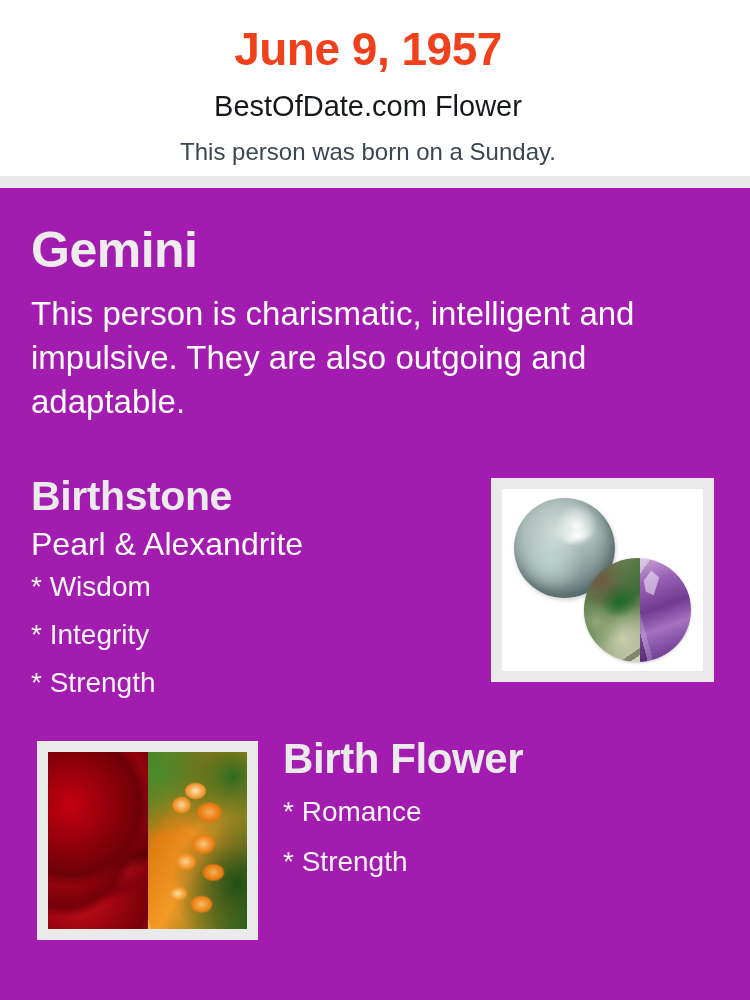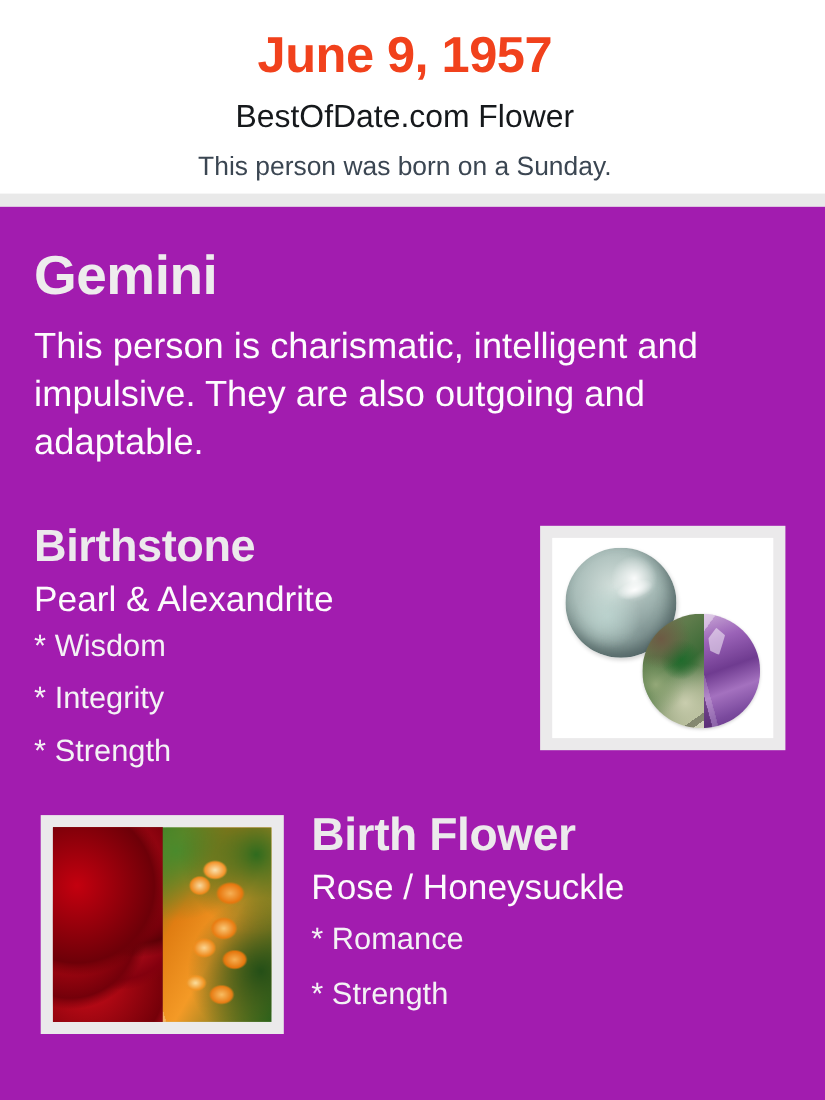--- a/index.html
+++ b/index.html
@@ -225,21 +225,20 @@
 
     <div class="frame" id="flower-frame">
       <div class="frame-inner">
         <div class="flower-half roses"></div>
         <div class="flower-half honeysuckle"></div>
       </div>
     </div>
 
     <div class="flower-text">
       <div class="sec-title" id="flower-title">Birth Flower</div>
-      <div class="sec-sub" id="flower-sub">Rose / Honeysuckle</div>
       <ul class="attr-list">
         <li>* Romance</li>
         <li>* Strength</li>
       </ul>
     </div>
 
   </div>
 </div>
 
 </body></html>

